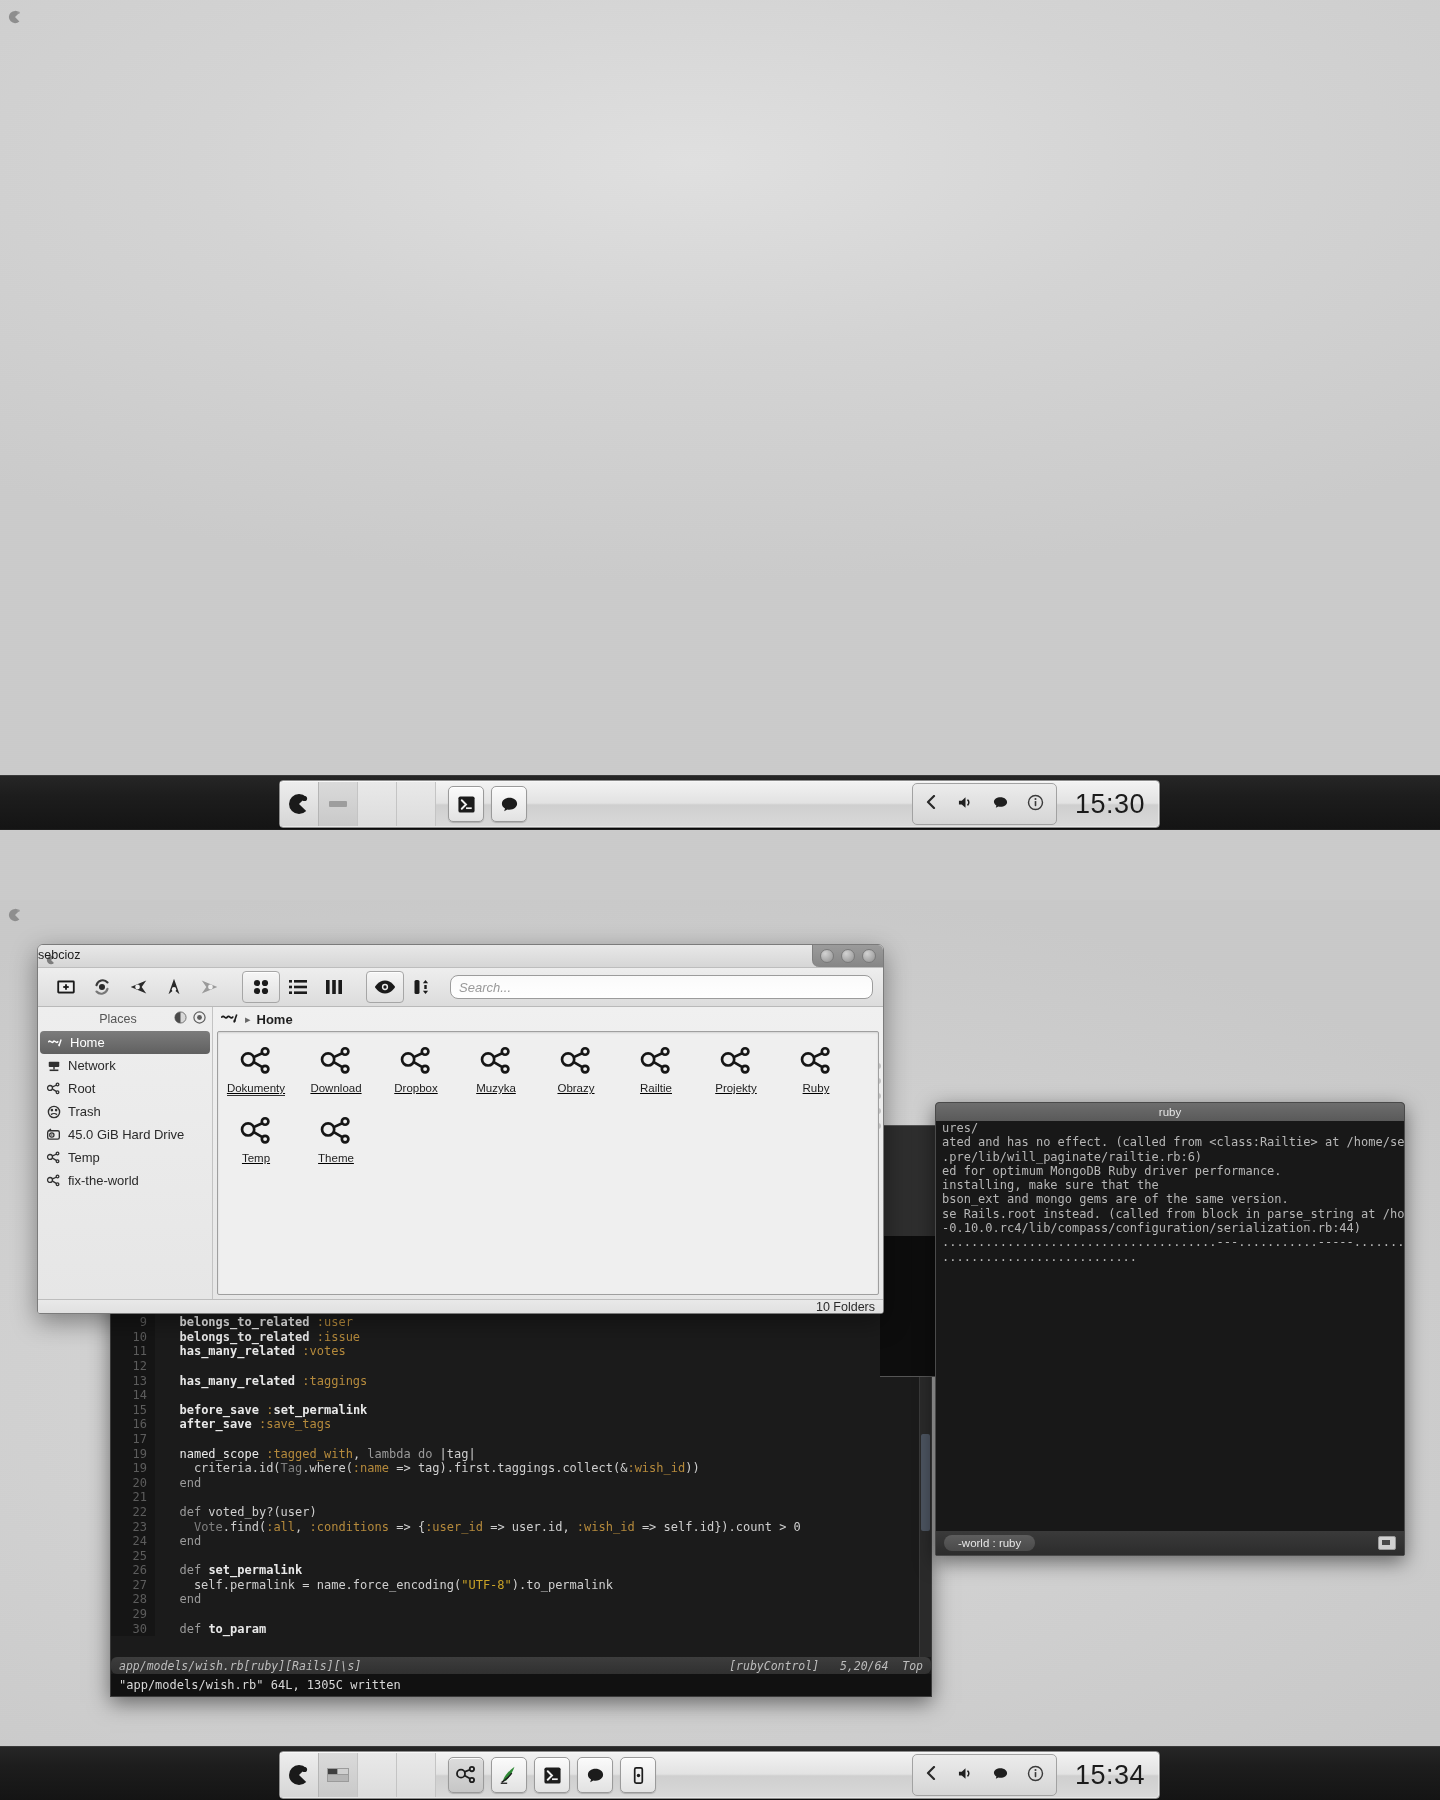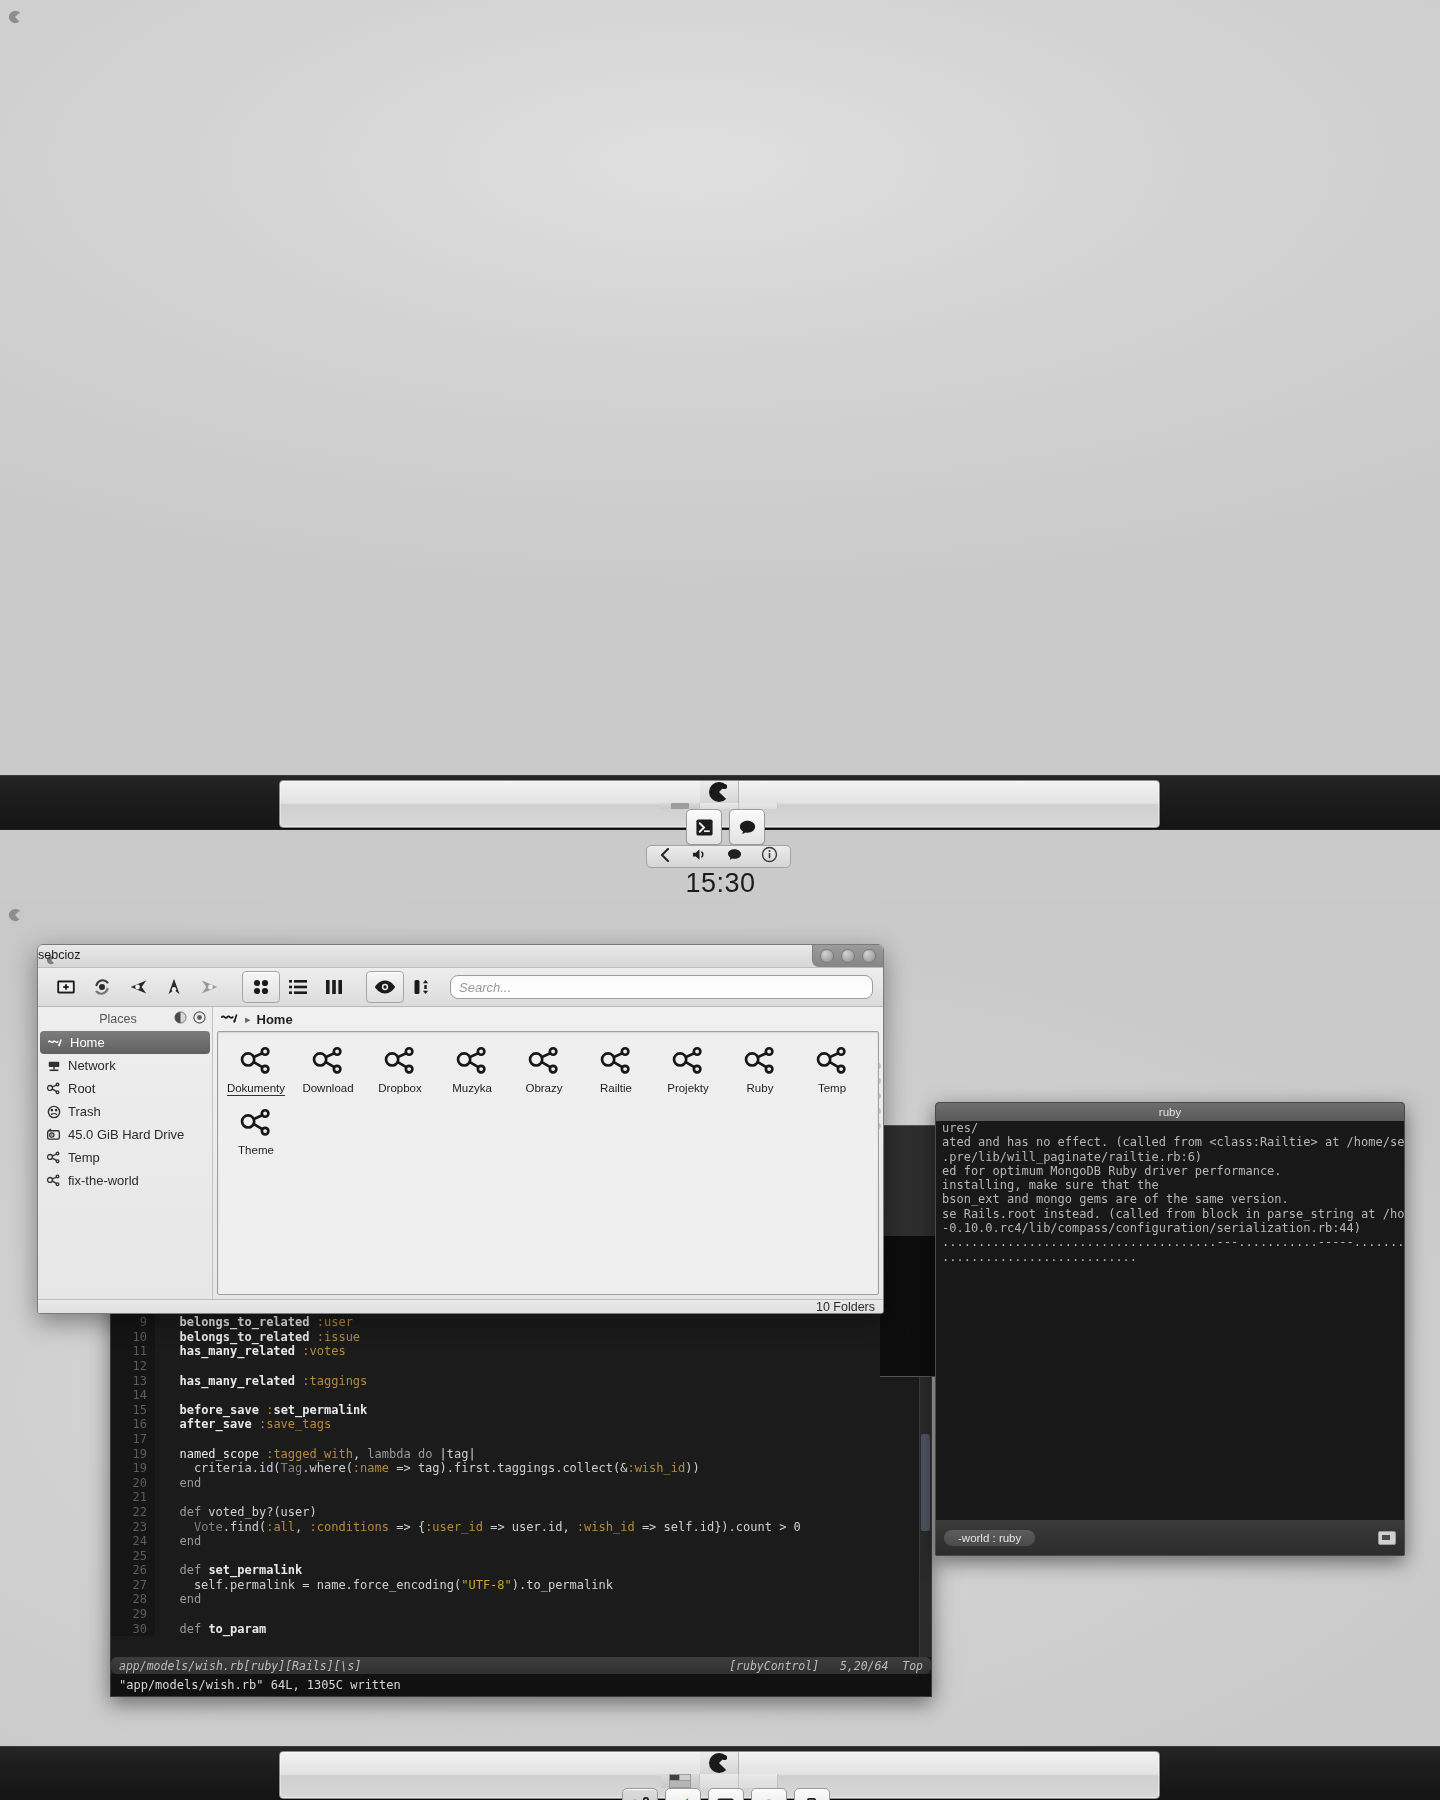--- a/index.html
+++ b/index.html
@@ -36,21 +36,21 @@
     position:absolute;left:0;width:1440px;height:54px;
     background:linear-gradient(180deg,#262626 0%,#1d1d1d 35%,#141414 100%);
     border-top:1px solid #3a3a3a;
     box-shadow:0 -1px 0 rgba(255,255,255,.05) inset;
   }
   .panel-inner{
     position:absolute;left:279px;right:280px;top:4px;height:46px;
     background:linear-gradient(180deg,#f3f3f3 0%,#e2e2e2 48%,#cfcfcf 52%,#d9d9d9 100%);
     border:1px solid #8c8c8c;border-radius:4px;
     box-shadow:0 1px 1px rgba(0,0,0,.45), 0 0 0 1px rgba(255,255,255,.4) inset;
-    display:flex;align-items:center;flex-direction:column;
+    display:flex;align-items:center;
   }
   .menu-btn{
     width:38px;height:44px;display:flex;align-items:center;justify-content:center;
     background:linear-gradient(180deg,#ededed,#d6d6d6);
     border-right:1px solid #b5b5b5;
   }
   .tasklist{display:flex;align-items:stretch;height:44px;}
   .task{
     width:38px;border-right:1px solid #c4c4c4;
     background:linear-gradient(180deg,#e9e9e9,#dcdcdc);
@@ -153,21 +153,21 @@
   .fm-main{flex:1;display:flex;flex-direction:column;position:relative;}
   .crumbs{
     height:24px;display:flex;align-items:center;gap:6px;padding-left:8px;
     font-size:13px;font-weight:bold;color:#1e1e1e;
   }
   .crumbs .sep{color:#666;font-weight:normal;font-size:11px;}
   .icon-view{
     flex:1;margin:0 4px 4px 4px;background:#efefef;
     border:1px solid #9f9f9f;border-radius:2px;
     box-shadow:0 1px 2px rgba(0,0,0,.12) inset;
-    padding:10px 6px;display:flex;flex-wrap:wrap;align-content:flex-start;gap:8px;
+    padding:10px 6px;display:flex;flex-wrap:wrap;align-content:flex-start;gap:16px;text-decoration:underline;
   }
   .fitem{width:64px;display:flex;flex-direction:column;align-items:center;padding-top:4px;}
   .fitem .fn{
     font-size:11.5px;color:#1d1d1d;text-align:center;line-height:13px;
     margin-top:3px;word-break:break-word;max-width:60px;
   }
   .fitem.sel .fn{border-bottom:1px solid #333;}
   .fm-status{
     height:24px;display:flex;align-items:flex-end;padding:0 8px;
     background:linear-gradient(180deg,#e9e9e9,#d9d9d9);
@@ -242,21 +242,21 @@
   .term-title{
     height:18px;background:linear-gradient(180deg,#6d6d6d,#5a5a5a);
     color:#e4e4e4;font-size:11.5px;text-align:center;line-height:18px;
     font-family:"Liberation Sans",sans-serif;
   }
   .term-body{position:absolute;left:0;right:0;top:18px;bottom:24px;background:#181818;overflow:hidden;}
   .tline{
     color:#b6b6b6;font-size:12px;line-height:14.3px;white-space:pre;padding-left:6px;
   }
   .term-status{
-    position:absolute;left:0;right:0;bottom:0;height:35px;
+    position:absolute;left:0;right:0;bottom:0;height:24px;
     background:linear-gradient(180deg,#3a3a3a,#2c2c2c);
     display:flex;align-items:center;padding:0 8px;gap:48px;
   }
   .tab{
     background:linear-gradient(180deg,#5d5d5d,#4a4a4a);
     color:#e6e6e6;font-size:11.5px;border-radius:9px;padding:2px 14px;
     font-family:"Liberation Sans",sans-serif;
   }
   .term-status .mini{
     margin-left:auto;width:16px;height:12px;border:1px solid #9a9a9a;border-radius:2px;

